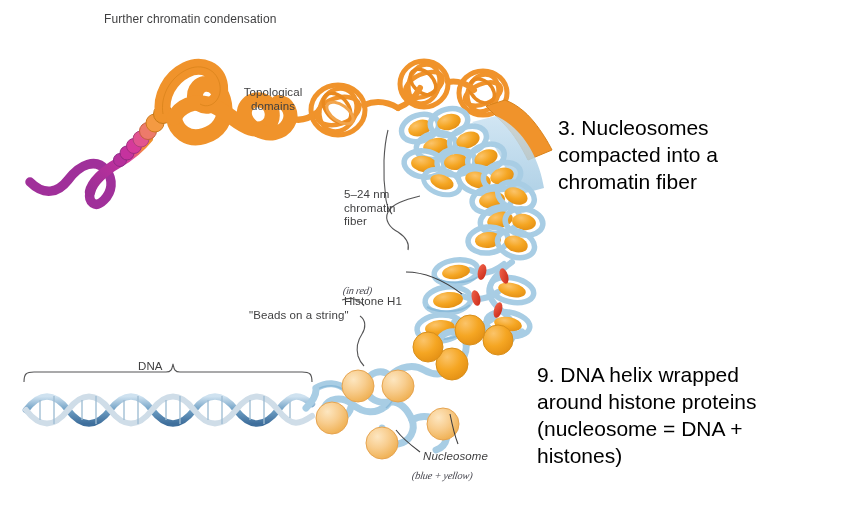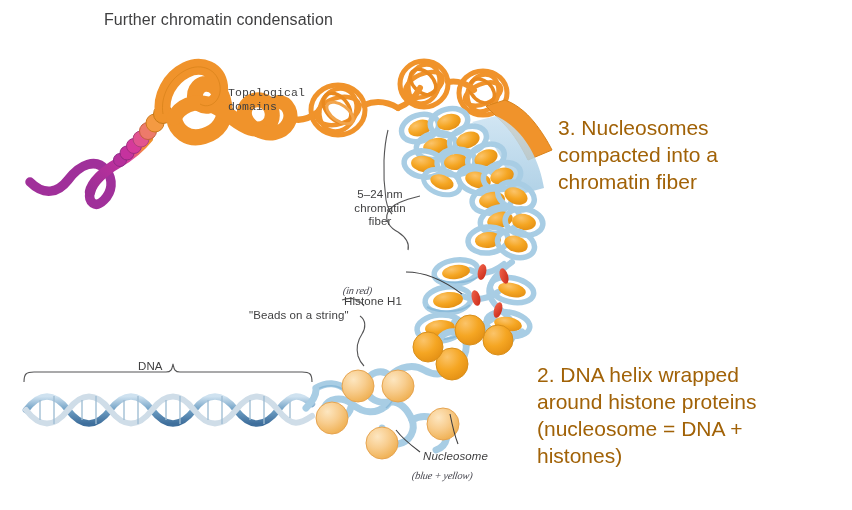--- a/index.html
+++ b/index.html
@@ -27,33 +27,32 @@
     color: #3f3f40;
     font-family: "Liberation Sans", sans-serif;
     font-size: 11.5px;
     line-height: 13.5px;
     letter-spacing: 0.1px;
     white-space: pre-line;
   }
   #label-condensation {
     left: 104px;
     top: 13px;
-    font-size: 16px;
+    font-size: 12px;
   }
   #label-topological {
     left: 228px;
     top: 86px;
-    text-align: left;
+    text-align: center;
     width: 90px;
-    font-family: Liberation Mono, monospace;
   }
   #label-fiber {
     left: 344px;
     top: 188px;
-    text-align: center;
+    text-align: left;
     width: 72px;
   }
   #label-histone-h1 {
     left: 344px;
     top: 267px;
     margin-top: 28px;
   }
   #label-beads {
     left: 249px;
     top: 309px;
@@ -82,21 +81,21 @@
     top: 285px;
     font-size: 10.5px;
   }
   #note-nucleosome {
     left: 412px;
     top: 470px;
     font-size: 10.5px;
   }
   .step-text {
     position: absolute;
-    color: #a16207;
+    color: #000000;
     font-family: "Liberation Sans", sans-serif;
     font-size: 21px;
     line-height: 27px;
     white-space: pre-line;
   }
   #step-3 {
     left: 558px;
     top: 114px;
   }
   #step-2 {
@@ -396,19 +395,19 @@
   <div class="fig-label" id="label-dna">DNA</div>
 
   <div class="fig-label" id="label-nucleosome">Nucleosome</div>
 
   <div class="hand-note" id="note-nucleosome">(blue + yellow)</div>
 
   <div class="step-text" id="step-3">3. Nucleosomes
 compacted into a
 chromatin fiber</div>
 
-  <div class="step-text" id="step-2">2. DNA helix wrapped
+  <div class="step-text" id="step-2">9. DNA helix wrapped
 around histone proteins
 (nucleosome = DNA +
 histones)</div>
 
 
 </div>
 
 </body></html>

